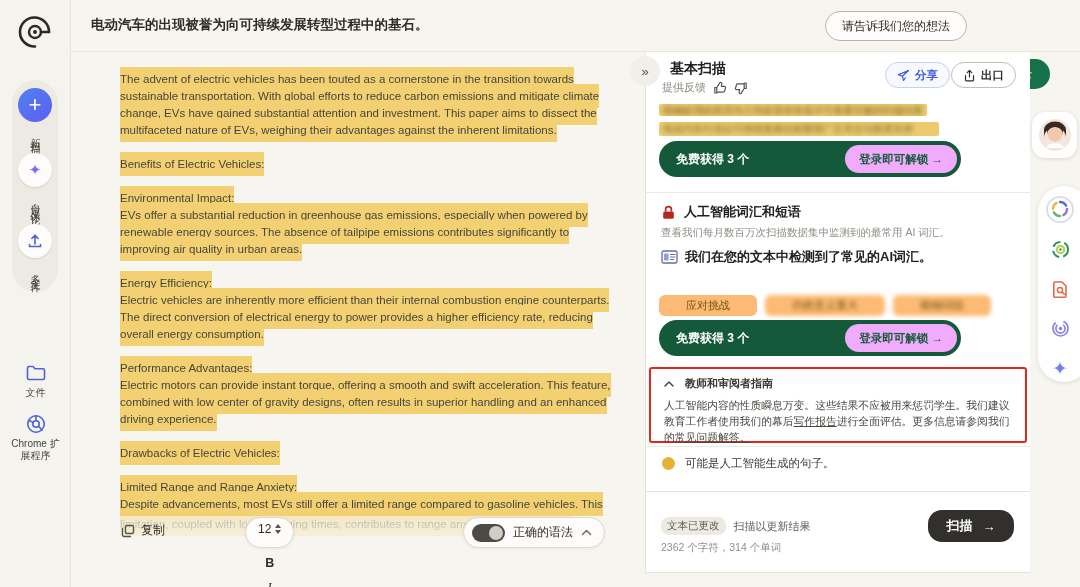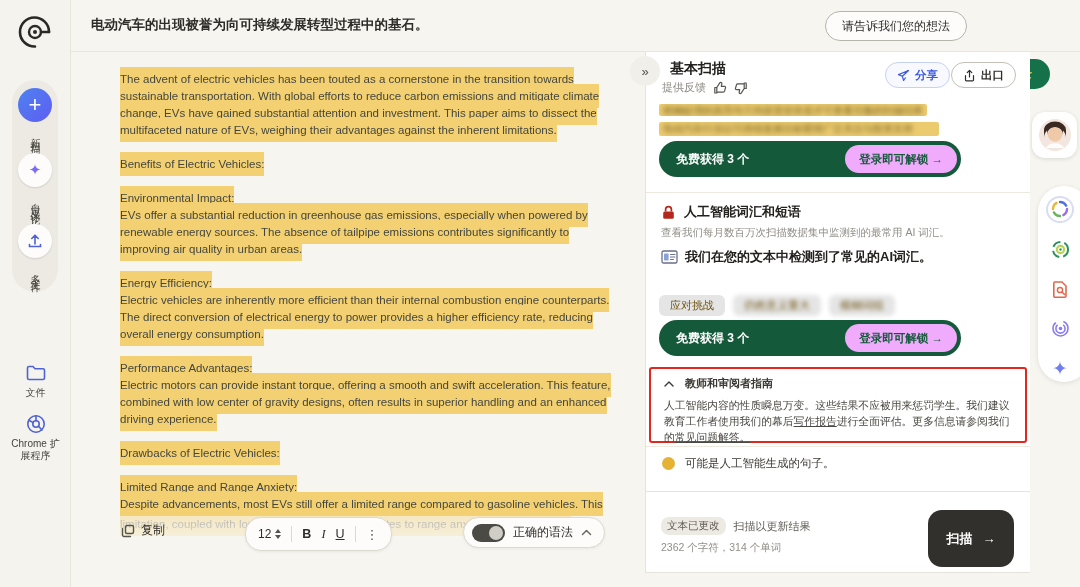--- a/index.html
+++ b/index.html
@@ -29,21 +29,21 @@
   .auth-green { height:30px; border-radius:15px; background:#15714a; color:#fde047; font-size:12px; font-weight:700; display:flex; align-items:center; padding:8px 18px; margin-left:-12px; cursor:pointer; box-shadow:0 0 0 2px #f7f5f0; }
 
   
   #editor { position:absolute; left:71px; top:52px; width:574px; height:535px; }
   .doc { position:absolute; left:49px; top:19px; width:492px; }
   .para { white-space:pre-line; font-size:11.5px; line-height:17px; color:#45463c; margin-bottom:17px; }
   .hl { background:#f3d173; padding:6px 0; box-decoration-break:clone; -webkit-box-decoration-break:clone; }
   .faded { opacity:.38; filter:blur(.5px); margin-top:-14px; }
   .editor-fade { position:absolute; left:0; bottom:0; width:100%; height:72px; background:linear-gradient(180deg,rgba(247,245,240,0),#f7f5f0 55%); pointer-events:none; }
   .copy-btn { position:absolute; left:50px; top:470px; display:flex; align-items:center; gap:6px; font-size:12px; color:#2f2d2a; cursor:pointer; }
-  .fmt-pill { position:absolute; left:174px; top:465px; height:31px; background:#fdfcfa; border:1px solid #dcd9d0; border-radius:16px; display:flex; align-items:center; padding:16px 12px; gap:10px; box-shadow:0 1px 3px rgba(0,0,0,.06); }
+  .fmt-pill { position:absolute; left:174px; top:465px; height:31px; background:#fdfcfa; border:1px solid #dcd9d0; border-radius:16px; display:flex; align-items:center; padding:4px 12px; gap:10px; box-shadow:0 1px 3px rgba(0,0,0,.06);flex-direction:column; }
   .fmt-sep { width:1px; height:16px; background:#dcd9d0; }
   .fmt-size { font-size:12px; color:#2f2d2a; display:flex; align-items:center; gap:4px; cursor:pointer; }
   .stepper { display:flex; flex-direction:column; gap:2px; }
   .tri-up { width:0; height:0; border-left:3.5px solid transparent; border-right:3.5px solid transparent; border-bottom:4px solid #55534e; }
   .tri-dn { width:0; height:0; border-left:3.5px solid transparent; border-right:3.5px solid transparent; border-top:4px solid #55534e; }
   .fmt-b { font-size:12.5px; font-weight:700; color:#2f2d2a; cursor:pointer; }
   .fmt-i { font-size:12.5px; font-style:italic; font-family:"Liberation Serif",serif; color:#2f2d2a; cursor:pointer; }
   .fmt-u { font-size:12.5px; text-decoration:underline; color:#2f2d2a; cursor:pointer; }
   .fmt-kebab { font-size:13px; color:#55534e; cursor:pointer; }
   .grammar-pill { position:absolute; left:392px; top:465px; height:31px; background:#fdfcfa; border:1px solid #dcd9d0; border-radius:16px; display:flex; align-items:center; padding:0 12px 0 8px; gap:8px; box-shadow:0 1px 3px rgba(0,0,0,.06); }
@@ -72,39 +72,39 @@
   .banner1 { top:89px; } .banner2 { top:268px; }
 
   .p-divider { position:absolute; left:0; width:100%; height:1px; background:#eceadf; }
 
   .vocab-title-row { position:absolute; left:15px; top:151px; display:flex; align-items:center; gap:8px; }
   .vocab-title { font-size:13px; font-weight:700; color:#23211e; }
   .vocab-sub { position:absolute; left:15px; top:174px; font-size:10.5px; color:#8f8c84; }
   .detected-row { position:absolute; left:15px; top:196px; display:flex; align-items:center; gap:7px; }
   .detected-text { font-size:13px; font-weight:700; color:#23211e; }
   .tags-row { position:absolute; left:13px; top:243px; display:flex; gap:8px; }
-  .tag { background:#e5e5e5; color:#6f5414; font-size:11px; padding:3px 11px; border-radius:6px; cursor:pointer; white-space:nowrap; }
+  .tag { background:#fdba74; color:#6f5414; font-size:11px; padding:3px 27px; border-radius:6px; cursor:pointer; white-space:nowrap; }
   .tag.blur { filter:blur(2.3px); cursor:default; }
 
   .guide-box { position:absolute; left:3px; right:3px; top:315px; height:76px; border:2px solid #e2281e; border-radius:3px; padding:7px 13px; }
   .guide-title-row { display:flex; align-items:center; gap:11px; }
   .guide-title { font-size:11px; font-weight:700; color:#3b3934; }
   .guide-body { margin-top:6px; font-size:10.8px; line-height:16px; color:#4a4842; }
   .guide-link { text-decoration:underline; cursor:pointer; color:#4a4842; }
 
   .legend-row { position:absolute; left:16px; top:404px; display:flex; align-items:center; gap:10px; }
   .legend-dot { width:13px; height:13px; border-radius:50%; background:#e5b234; }
   .legend-text { font-size:11.5px; color:#3b3934; }
 
   .panel-footer { position:absolute; left:0; bottom:0; width:100%; height:81px; border-top:1px solid #e6e3da; }
   .badge-row { position:absolute; left:15px; top:25px; display:flex; align-items:center; gap:8px; }
   .badge { background:#eceae2; border-radius:8px; padding:2px 6px; font-size:10.5px; color:#5f5d56; }
   .hint { font-size:11px; color:#5f5d56; }
   .stats { position:absolute; left:15px; top:49px; font-size:10.5px; color:#92908a; }
-  .scan-btn { position:absolute; right:16px; top:18px; height:57px; min-width:86px; background:#32302c; border-radius:14px; color:#fff; font-size:13px; font-weight:700; display:flex; align-items:center; justify-content:center; gap:10px; padding:0 18px; cursor:pointer; }
+  .scan-btn { position:absolute; right:16px; top:18px; height:32px; min-width:86px; background:#32302c; border-radius:14px; color:#fff; font-size:13px; font-weight:700; display:flex; align-items:center; justify-content:center; gap:10px; padding:0 18px; cursor:pointer; }
 
   
   .avatar-card { position:absolute; left:1032px; top:112px; width:45px; height:46px; background:#fff; border-radius:13px; box-shadow:0 1px 4px rgba(0,0,0,.12); display:flex; align-items:center; justify-content:center; cursor:pointer; }
   .tool-pill { position:absolute; left:1038px; top:186px; width:52px; height:196px; background:#fff; border-radius:26px; box-shadow:0 1px 5px rgba(0,0,0,.1); display:flex; flex-direction:column; align-items:flex-start; padding:10px 0 0 8px; gap:13px; }
   .tool-icon { width:28px; height:28px; display:flex; align-items:center; justify-content:center; cursor:pointer; }
   .tool-icon.ringed { border:2px solid #d9ddf2; border-radius:50%; }
   .sparkle-big { font-size:19px; background:linear-gradient(135deg,#5a8bf0,#8f6ff0); -webkit-background-clip:text; background-clip:text; color:transparent; }
 </style>
 </head>
 <body>

